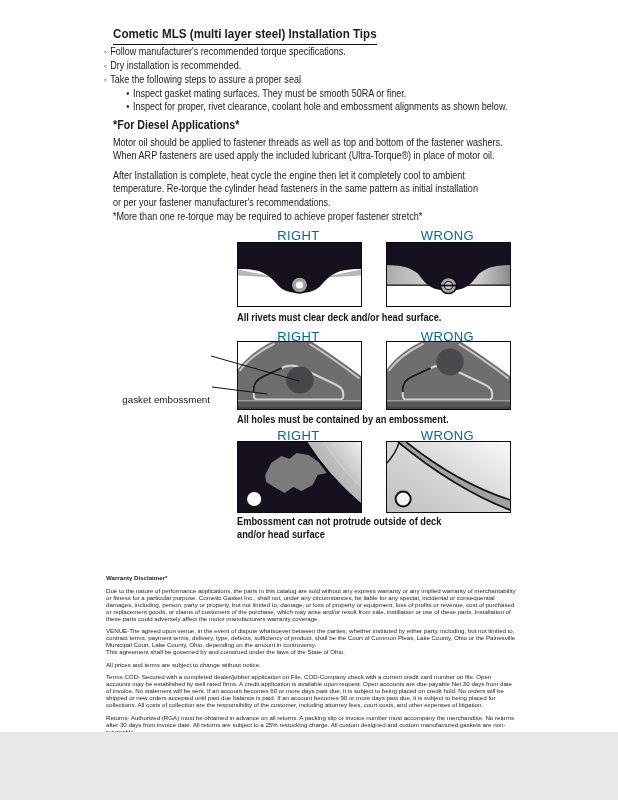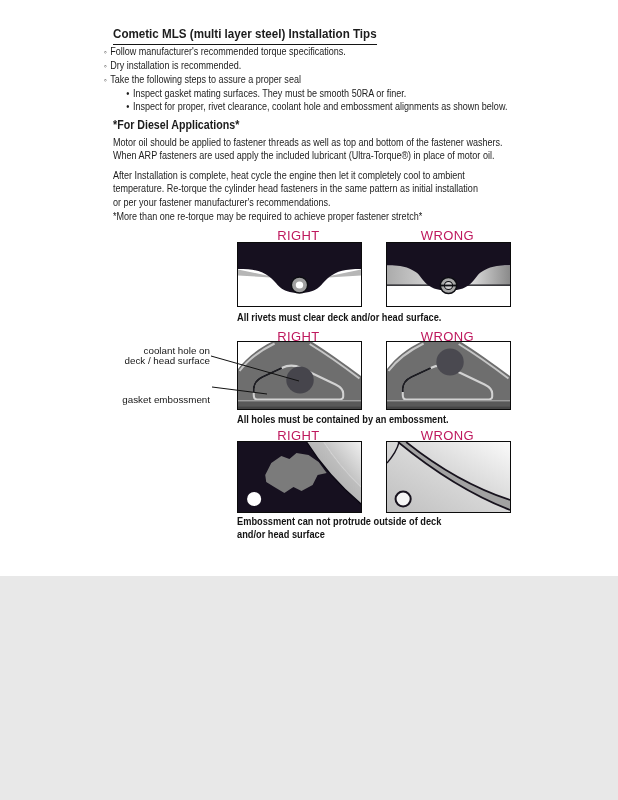--- a/index.html
+++ b/index.html
@@ -1,32 +1,32 @@
 <!DOCTYPE html>
 <html><head>
 <meta charset="utf-8">
 <style>
   html,body{margin:0;padding:0;background:#e8e8e8;}
-  .page{position:relative;width:618px;height:576px;background:#ffffff;overflow:hidden;
+  .page{position:relative;width:618px;height:732px;background:#ffffff;overflow:hidden;
         font-family:"Liberation Sans","DejaVu Sans",sans-serif;color:#1c1c1c;}
   .cond{transform:scaleX(0.86);transform-origin:0 0;white-space:nowrap;}
 
   .title{position:absolute;left:113px;top:26px;font-size:13.5px;font-weight:bold;
          border-bottom:1.7px solid #141414;padding-bottom:2.5px;}
   .bullets{position:absolute;left:104px;top:45px;font-size:10.5px;line-height:13.1px;}
   .b1::before{content:"\25E6";margin-right:4px;font-size:9px;}
   .b2{padding-left:26px;}
   .b2::before{content:"\2022";margin-right:4px;}
 
   .diesel-h{position:absolute;left:113px;top:118px;font-size:12.4px;font-weight:bold;}
   .pblock{position:absolute;left:113px;font-size:10.5px;line-height:13.4px;}
   .p1{top:136px;} .p2{top:169px;} .note{top:210px;}
 
   .dg-label{position:absolute;width:123px;text-align:center;font-size:13px;
-            letter-spacing:0.4px;color:#be185d;}
+            letter-spacing:0.4px;color:#0369a1;}
   .dg-box{position:absolute;width:123px;border:1.7px solid #0b0b0b;background:#fff;
           line-height:0;}
   .dg-box svg{display:block;width:100%;height:100%;}
   .r1{top:242px;height:63px;} .r2{top:341px;height:67px;} .r3{top:441px;height:70px;}
   .colL{left:237px;} .colR{left:386px;}
   .lab1{top:228px;} .lab2{top:329px;} .lab3{top:428px;}
   .dg-caption{position:absolute;left:237px;font-size:11px;font-weight:bold;
               line-height:12.6px;transform:scaleX(0.84);transform-origin:0 0;
               white-space:nowrap;color:#141414;}
   .cap1{top:311px;} .cap2{top:413px;} .cap3{top:515px;}
@@ -101,24 +101,20 @@
       <circle cx="60" cy="42.5" r="8" fill="#a8a8a8" stroke="#0d0d12" stroke-width="1.5"></circle>
       <circle cx="60" cy="42.5" r="4" fill="#cfcfcf" stroke="#0d0d12" stroke-width="1"></circle>
       <rect x="52.5" y="41.6" width="15" height="1.8" fill="#0d0d12"></rect>
     </svg>
   </div>
   <div class="dg-caption cap1">All rivets must clear deck and/or head surface.</div>
 
   <div class="dg-label lab2 colL">RIGHT</div>
   <div class="dg-label lab2 colR">WRONG</div>
 
-  <div class="ann ann1">
-    <div>coolant hole on</div>
-    <div>deck / head surface</div>
-  </div>
   <div class="ann ann2">gasket embossment</div>
 
   <div class="dg-box r2 colL">
     <svg viewBox="0 0 121 67" preserveAspectRatio="none">
       <rect width="121" height="67" fill="#6e6e6e"></rect>
       <path d="M0,0 H33 C21,6 9,15 0,27 Z" fill="#ffffff"></path>
       <path d="M121,0 H73 C87,9 104,21 121,34 Z" fill="#ffffff"></path>
       <path d="M36,1.5 C24,7.5 11,16 1.5,29" stroke="#c6c6c6" stroke-width="2" fill="none"></path>
       <path d="M70.5,2 C85,11 102,23 119.5,36.5" stroke="#c6c6c6" stroke-width="2" fill="none"></path>
       <path d="M19,57.5 C16.5,57.5 15.5,55.5 15.5,53 L15.5,47 C15.5,41.5 18,38 24,35 L43,26 C49,23 56,23 62,26 L96,42.5 C101,45 103.5,48 103.5,51.5 L103.5,54.5 C103.5,56.8 102,57.5 99,57.5 Z" fill="none" stroke="#d2d2d2" stroke-width="2"></path>

